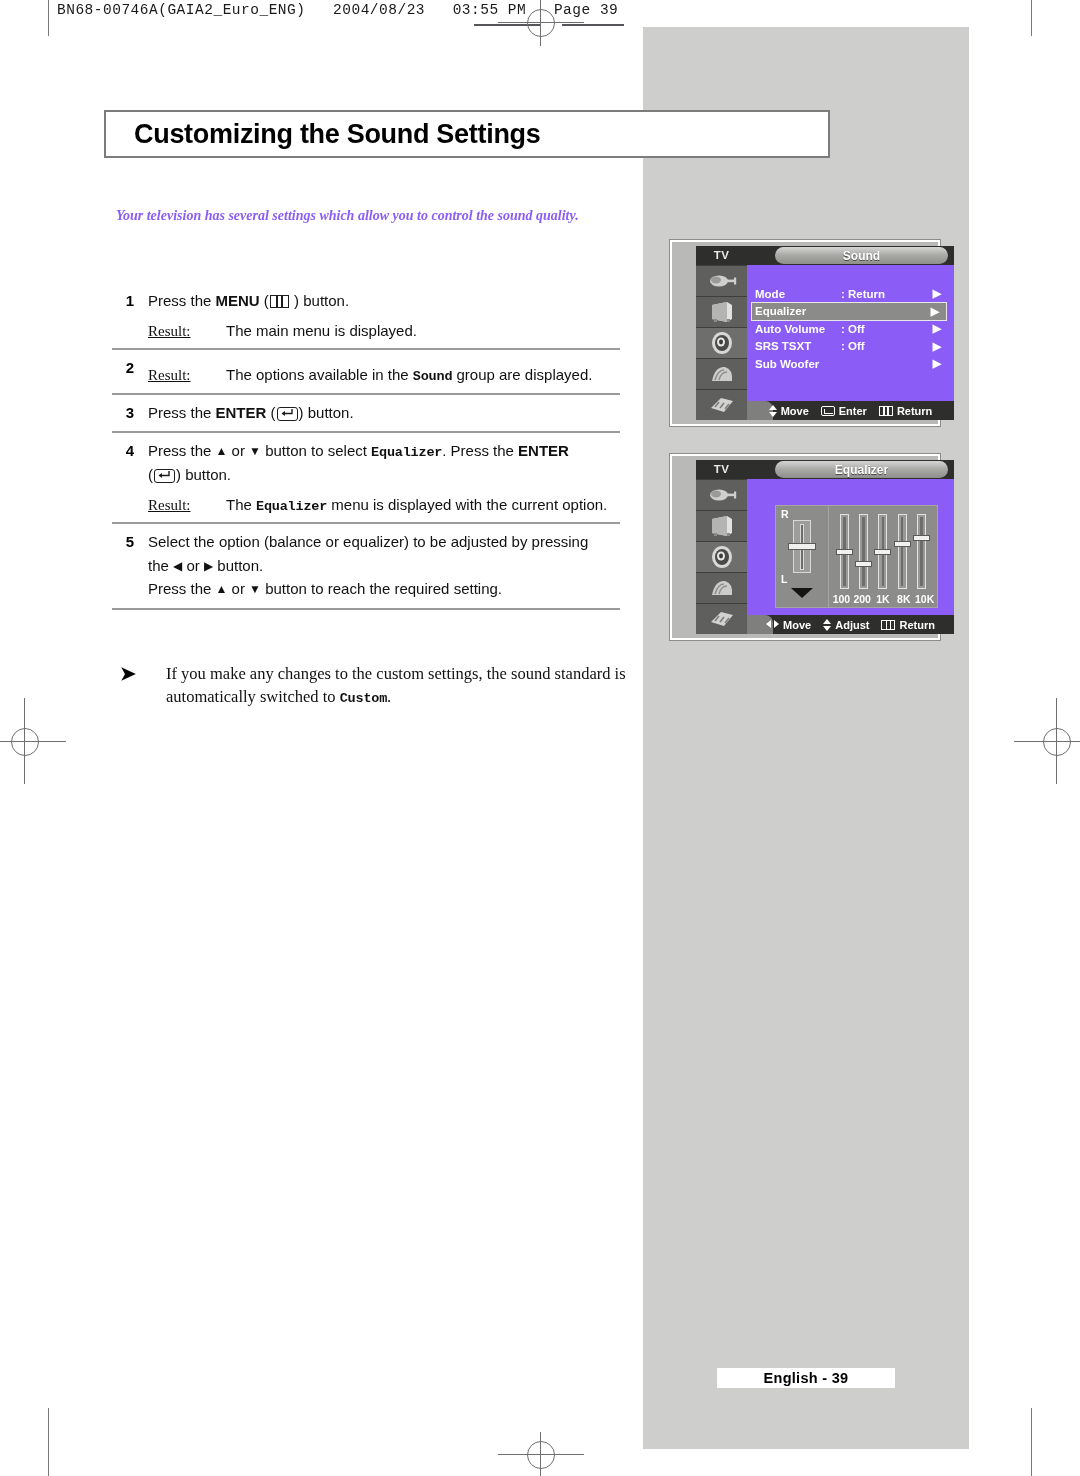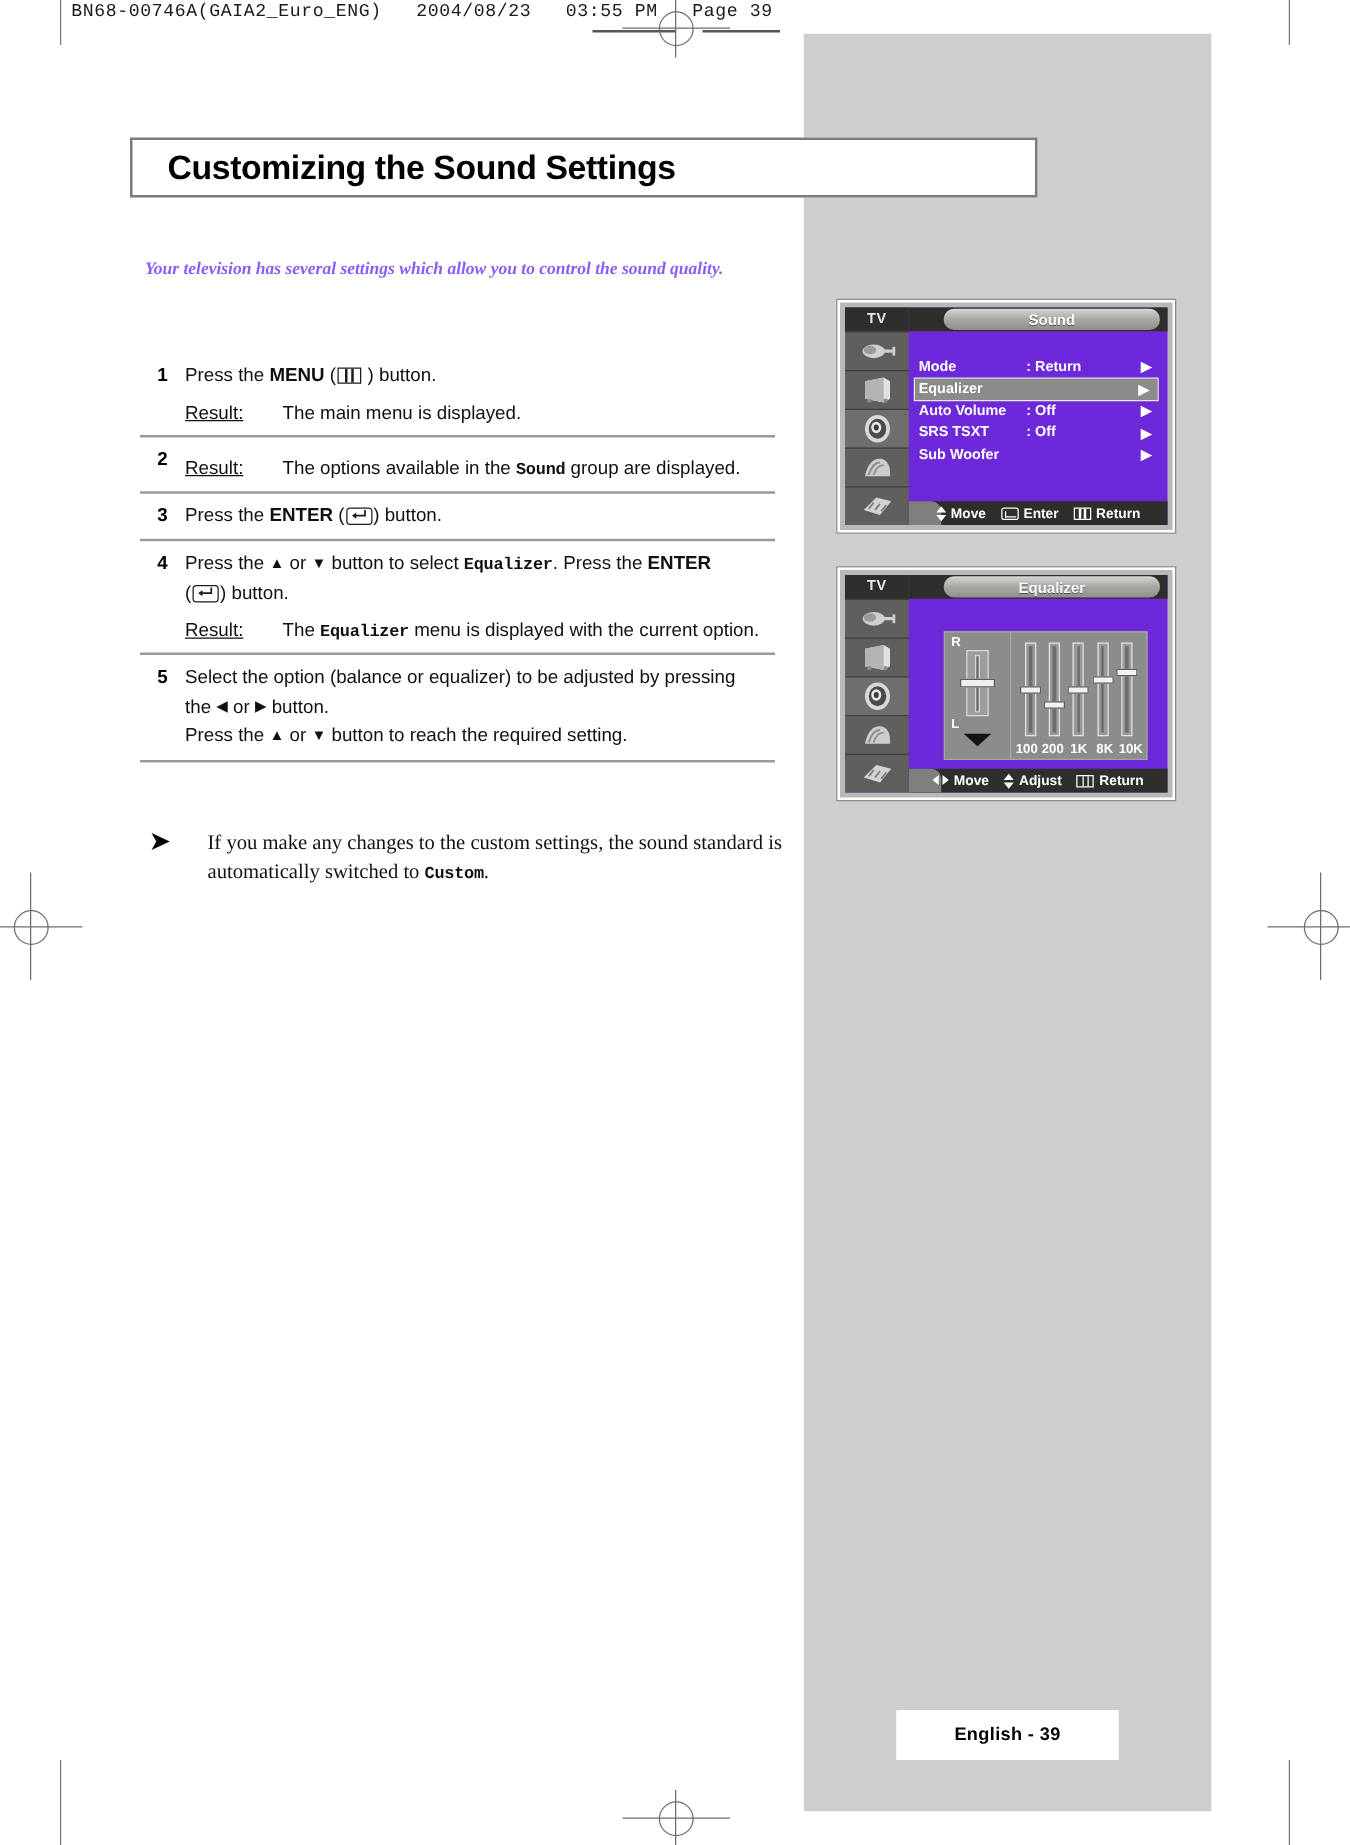--- a/index.html
+++ b/index.html
@@ -63,21 +63,21 @@
   .step .num{
     width:36px;flex:0 0 36px;text-align:center;
     font-weight:bold;font-size:15px;color:#000;line-height:1.5;
   }
   .step .body{flex:1;font-size:15px;color:#111;line-height:1.5;}
   .step .body p{margin:0 0 1px 0;}
   .res{display:flex;margin-top:7px;}
   .res .lab{
     width:78px;flex:0 0 78px;font-size:15px;color:#111;
   }
-  .res .lab u{text-decoration:underline;}
+  .res .lab u{text-decoration:underline;font-family:Liberation Serif, serif;}
   .res .txt{flex:1;font-size:15px;color:#111;line-height:1.45;}
   .mono{
     font-family:"Liberation Mono","DejaVu Sans Mono",monospace;
     font-weight:bold;font-size:13.5px;letter-spacing:-0.2px;
   }
   .bold{font-weight:bold;}
 
   
   .k-menu{
     display:inline-block;vertical-align:-2px;
@@ -114,23 +114,24 @@
   .osd{
     position:absolute;
     background:#b9b9b7;
     border:2px solid #ffffff;
     box-shadow:0 0 0 1px #8d8d8b;
     box-sizing:border-box;
     padding:4px;
   }
   .osd-inner{
     position:relative;width:100%;height:100%;
-    background:#6d28d9;
+    background:#8b5cf6;
     display:flex;
     box-sizing:border-box;
+    margin-left:20px;
   }
   
   .rail{
     width:51px;flex:0 0 51px;
     background:#5f5f5e;
     display:flex;flex-direction:column;
   }
   .rail .tvlabel{
     height:19px;background:#2e2e2d;color:#e9e9e9;
     font-size:11.5px;font-weight:bold;text-align:center;line-height:19px;
@@ -267,21 +268,21 @@
   .bandlabels{
     height:16px;display:flex;align-items:center;justify-content:space-around;
     padding:0 2px;
   }
   .bandlabels span{
     color:#ffffff;font-size:10.5px;font-weight:bold;text-align:center;flex:1;
   }
 
   
   .pagefoot{
-    position:absolute;left:717px;top:1368px;width:178px;height:40px;
+    position:absolute;left:717px;top:1368px;width:178px;height:20px;
     background:#ffffff;
     display:flex;align-items:center;justify-content:center;
     font-size:14.5px;font-weight:bold;color:#000;letter-spacing:.3px;
   }
 </style>
 </head>
 <body>
 
 <div class="printhdr">BN68-00746A(GAIA2_Euro_ENG)   2004/08/23   03:55 PM   Page 39</div>
 <div class="hdr-rule" style="left:474px;top:24px;width:66px;"></div>

